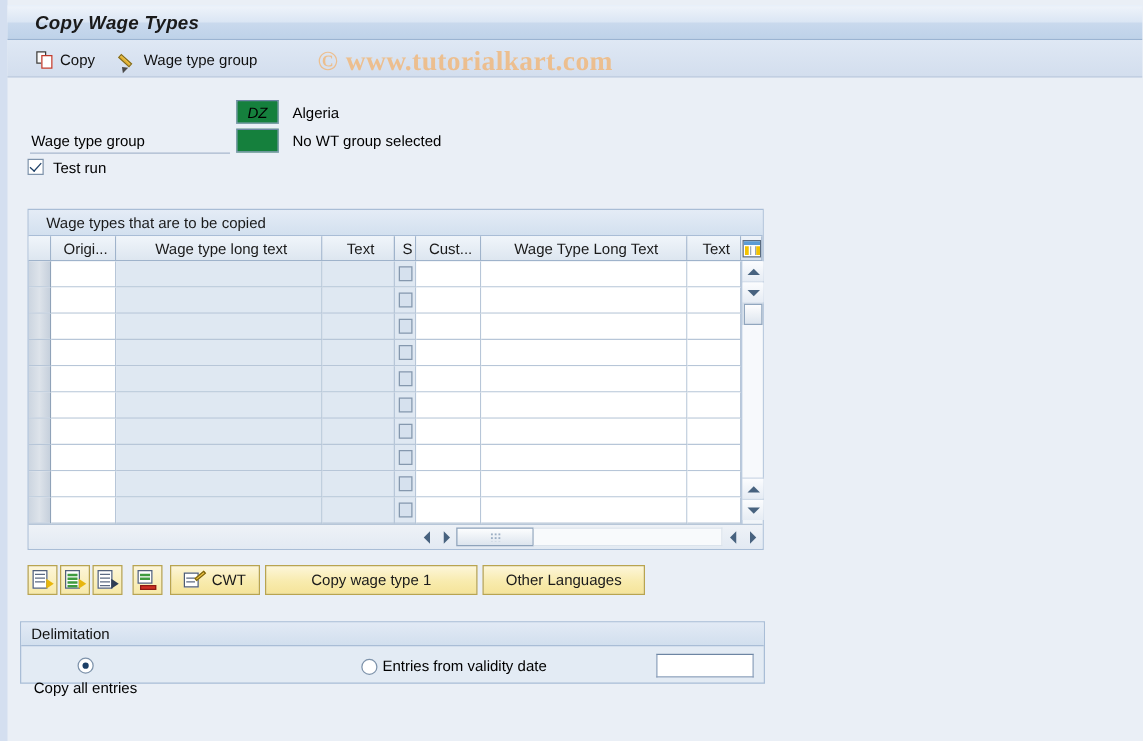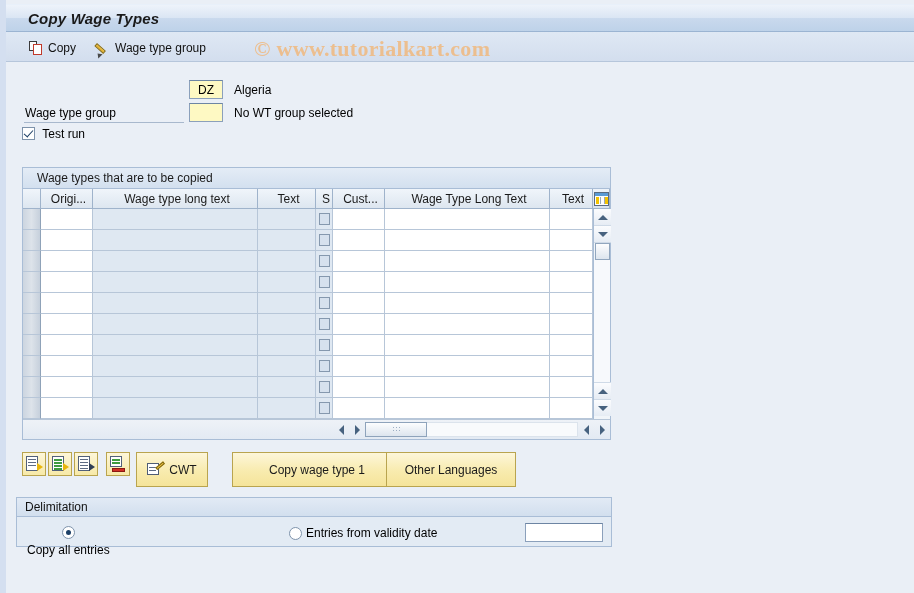--- a/index.html
+++ b/index.html
@@ -136,21 +136,21 @@
     border-top-color: #6d85a3;
     background: #ffffff;
     font-family: "Liberation Sans", sans-serif;
     font-size: 12px;
     color: #000;
     text-align: center;
     box-sizing: border-box;
     outline: none;
     padding: 0;
   }
-  .form-input.readonly { background: #fef9c3; }
+  .form-input.readonly { background: #15803d; font-style: italic; }
   .form-desc {
     position: absolute; left: 212px; top: 3px;
     font-size: 12px; color: #000; white-space: nowrap;
   }
 
   
   .chk-row { position: relative; height: 20px; margin-top: 3px; }
   .sap-check {
     position: relative;
     display: inline-block;
@@ -384,21 +384,21 @@
     border-left: 6px solid #e8b60d;
   }
   .gl .arw.dk { border-left-color: #2f3d55; }
   .gl .bar-red {
     position: absolute; left: 2px; bottom: 0px; width: 13px; height: 4px;
     background: #cf2f24; border: 1px solid #8c1a12; box-sizing: border-box;
   }
 
   .sap-btn {
     position: absolute; top: 0;
-    height: 35px;
+    height: 24px;
     background: linear-gradient(to bottom, #fdf6d9 0%, #f8ebae 55%, #f5e49a 100%);
     border: 1px solid #b9a44f;
     box-sizing: border-box;
     font-family: "Liberation Sans", sans-serif;
     font-size: 12px;
     color: #1a1a1a;
     cursor: pointer;
     display: flex; align-items: center; justify-content: center;
     gap: 6px;
     white-space: nowrap;
@@ -891,21 +891,21 @@
     <div class="sap-btn" style="left:114px; width:72px;">
       <span class="gl-cwt">
         <span class="pg"></span>
           <span class="l1"></span>
           <span class="l2"></span>
           <span class="pn"></span>
       </span>
       <span>CWT</span>
     </div>
 
-    <div class="sap-btn" style="left:190px; width:170px;margin-left:20px;">
+    <div class="sap-btn" style="left:190px; width:170px;">
       <span>Copy wage type 1</span>
     </div>
 
     <div class="sap-btn" style="left:364px; width:130px;">
       <span>Other Languages</span>
     </div>
 
   </div>
 
   <div id="delim-group">

